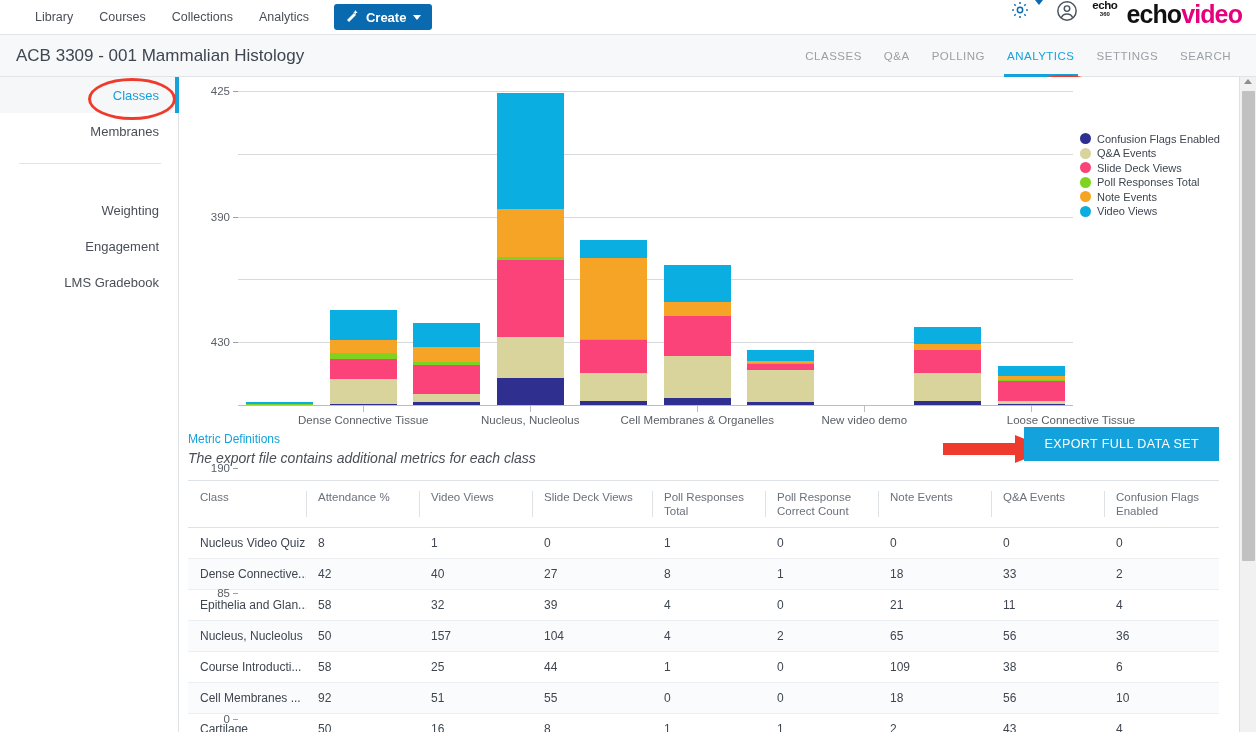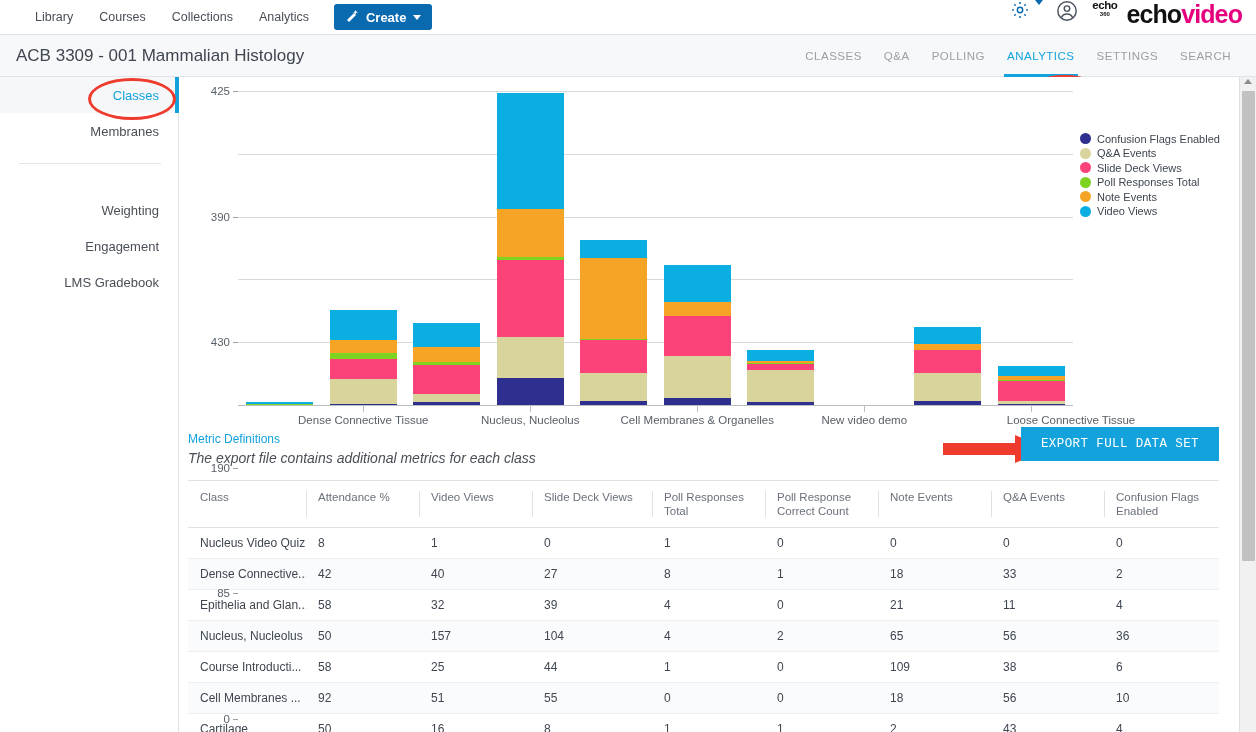--- a/index.html
+++ b/index.html
@@ -130,21 +130,21 @@
   .export-row{ position:relative; height:53px; }
   .metric-def{
     position:absolute; left:8px; top:5px; font-size:12px; color:#14a2dc; cursor:pointer;
   }
   .metric-sub{
     position:absolute; left:8px; top:23px; font-size:14px; color:#4a4f57; font-style:italic;
   }
   .export-btn{
     position:absolute; right:12px; top:0px; height:34px;
     background:#14a2dc; color:#fff; font-size:12.5px; letter-spacing:0.4px;
-    display:flex;align-items:center;justify-content:center; padding:0 20px; cursor:pointer;font-family:Liberation Mono, monospace;
+    display:flex;align-items:center;justify-content:center; padding:0 20px; cursor:pointer;
   }
   .red-arrow{ position:absolute; right:178px; top:7px; }
 
   
   .tbl{ width:1031px; margin-left:8px; border-collapse:collapse; table-layout:fixed; }
   .tbl thead th{
     font-size:11.5px; font-weight:normal; color:#6b717a; text-align:left;
     padding:9px 0 9px 12px; vertical-align:top; border-bottom:1px solid #dfe2e5;
     border-top:1px solid #dfe2e5; position:relative; line-height:14px;
   }

